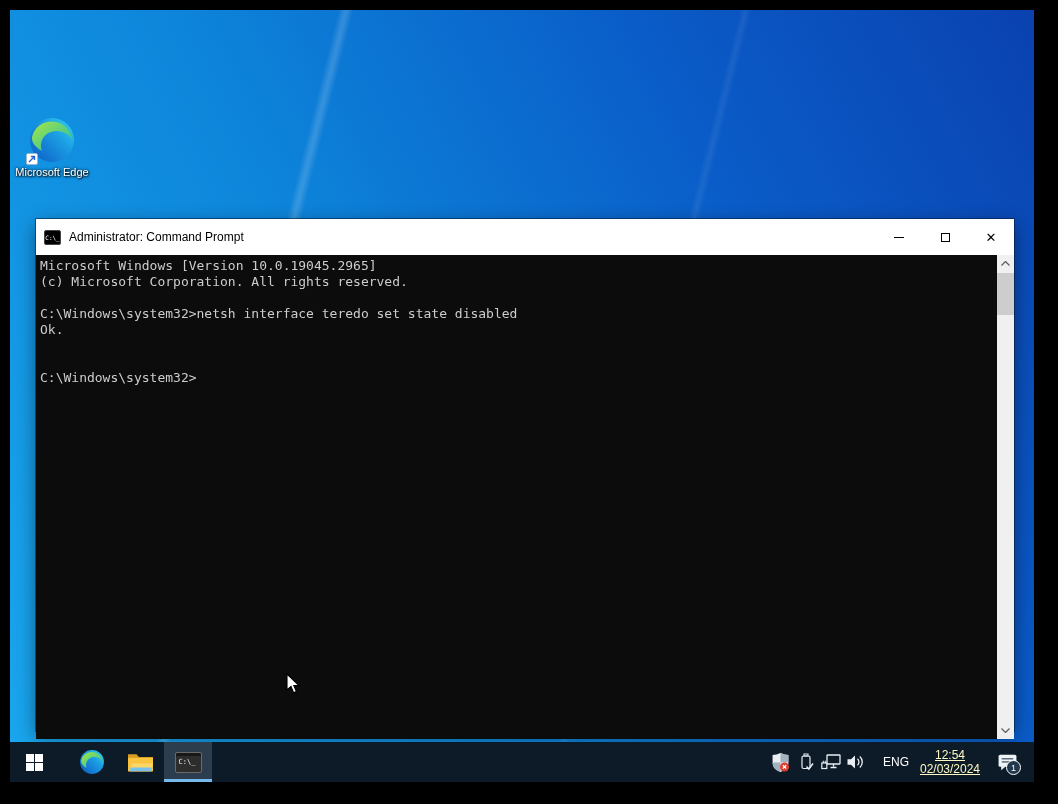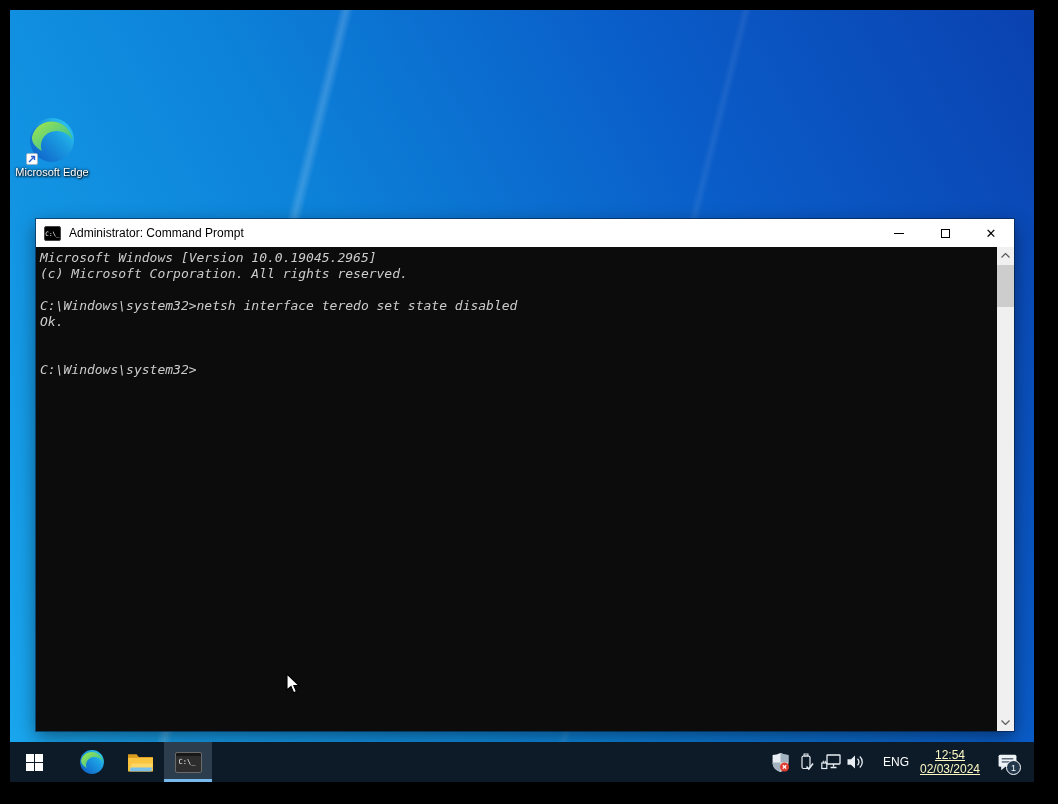--- a/index.html
+++ b/index.html
@@ -40,35 +40,35 @@
     position:absolute;left:-2px;bottom:-1px;width:12px;height:12px;background:#fff;
     border:1px solid #9fb6c8;border-radius:2px;display:flex;align-items:center;justify-content:center;
   }
   
   .window{
     position:absolute;left:26px;top:209px;width:978px;height:512px;
     box-shadow:0 6px 18px rgba(0,0,0,.45);outline:1px solid rgba(5,25,55,.55);
     background:var(--console_bg);
   }
   .titlebar{
-    height:28px;background:var(--titlebar_bg);display:flex;align-items:center;
+    height:36px;background:var(--titlebar_bg);display:flex;align-items:center;
   }
   .titlebar .app-icon{
     width:17px;height:15px;margin-left:8px;background:#000;border-radius:2px;
     color:#fff;font-family:"DejaVu Sans Mono",monospace;font-size:6px;line-height:14px;
     text-align:center;border:1px solid #444;
   }
   .titlebar .title{margin-left:8px;font-size:12px;color:var(--titlebar_text);}
   .controls{margin-left:auto;display:flex;height:100%;}
   .win-btn{width:46px;height:100%;display:flex;align-items:center;justify-content:center;color:#000;}
   .glyph-min{width:10px;border-top:1px solid #000;display:block;}
   .glyph-max{width:9px;height:9px;border:1px solid #000;display:block;}
   .glyph-close{font-size:13px;line-height:13px;}
   .console{
-    position:relative;width:100%;height:484px;background:var(--console_bg);font-style:italic;
+    position:relative;width:100%;height:484px;background:var(--console_bg);
   }
   .console pre{
     position:absolute;left:0;top:0;right:17px;bottom:0;margin:0;padding:3px 0 0 4px;
     font-family:"DejaVu Sans Mono",monospace;font-size:13px;line-height:16px;
     color:var(--console_text);white-space:pre;overflow:hidden;
   }
   
   .scrollbar{
     position:absolute;top:0;right:0;width:17px;height:100%;background:var(--scrollbar_track);
   }

